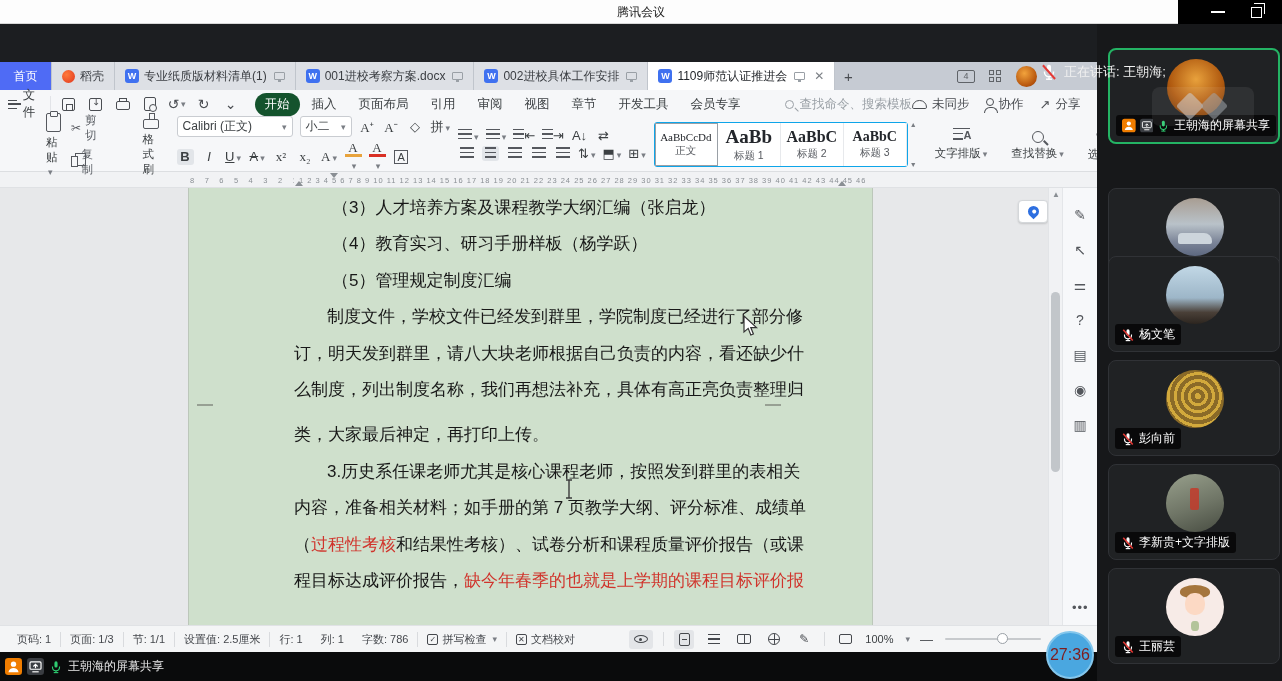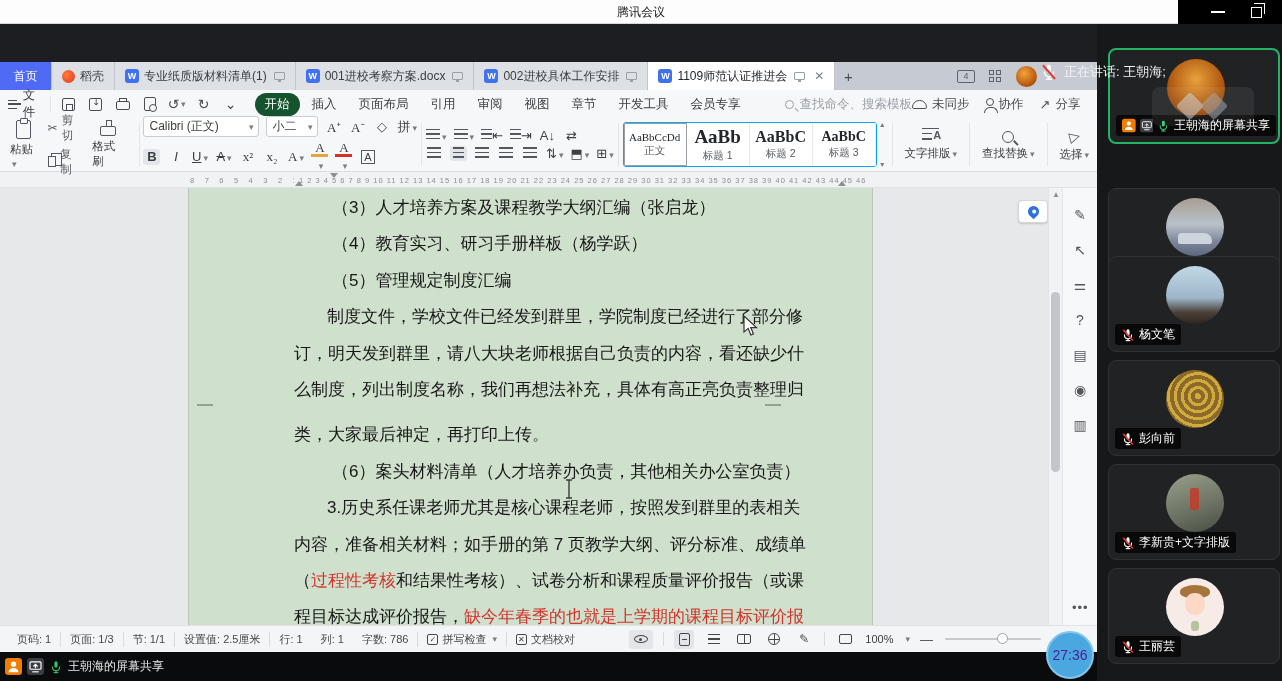--- a/index.html
+++ b/index.html
@@ -61,21 +61,21 @@
   .i-person{width:8px;height:8px;border:1.4px solid #4a4d52;border-radius:50%;position:relative;margin-top:-4px;}
   .i-person::after{content:"";position:absolute;left:-3px;top:8px;width:12px;height:5px;border:1.4px solid #4a4d52;border-bottom:none;border-radius:6px 6px 0 0;}
   .i-share{font-size:13px;}
   .mdots{font-size:14px;color:#4a4d52;letter-spacing:0;}
   .mcaret{font-size:11px;color:#4a4d52;}
 
   
   .ribbon{position:absolute;left:0;top:118px;width:1097px;height:54px;background:#f6f7f9;border-bottom:1px solid #dcdee1;display:flex;align-items:stretch;z-index:5;font-size:11.5px;color:#3c4043;}
   .rsep{width:1px;background:#e3e5e8;margin:5px 4px;}
   .rg{display:flex;align-items:center;gap:6px;padding:0 6px;}
-  .bigv{display:flex;flex-direction:column;align-items:center;justify-content:center;gap:3px;padding:2px 4px;}
+  .bigv{display:flex;flex-direction:column;align-items:center;justify-content:center;gap:3px;padding:2px 4px;margin-left:36px;}
   .vcol{display:flex;flex-direction:column;justify-content:center;gap:4px;}
   .smallbtn{display:flex;align-items:center;gap:4px;color:#5a5e64;}
   .i-clip{width:15px;height:19px;border:1.5px solid #55585e;border-radius:2px;position:relative;}
   .i-clip::before{content:"";position:absolute;left:3px;top:-3px;width:6px;height:4px;background:#f6f7f9;border:1.5px solid #55585e;border-radius:1px;}
   .gi{font-size:12px;color:#55585e;}
   .i-copy{width:9px;height:11px;border:1.3px solid #55585e;position:relative;background:#f6f7f9;}
   .i-copy::before{content:"";position:absolute;left:2.5px;top:-4px;width:9px;height:11px;border:1.3px solid #55585e;z-index:-1;}
   .i-brush{width:16px;height:10px;border:1.5px solid #55585e;border-radius:2px;position:relative;margin-top:6px;}
   .i-brush::before{content:"";position:absolute;left:5px;top:-7px;width:4px;height:5px;border:1.4px solid #55585e;}
   .fg-rows{display:flex;flex-direction:column;justify-content:center;gap:3px;}
@@ -170,21 +170,21 @@
   .minus{font-size:13px;color:#45484d;margin-right:2px;}
 
   
   .bottomstrip{position:absolute;left:0;top:652px;width:1097px;height:29px;background:#0a0b0c;z-index:7;display:flex;align-items:center;}
   .sharepill{display:flex;align-items:center;gap:5px;padding-left:5px;color:#e8e8e8;font-size:12px;white-space:nowrap;}
   .badge{width:17px;height:17px;display:inline-flex;}
   .badge svg{width:100%;height:100%;}
   .micsm{width:14px;height:14px;display:inline-flex;}
   .micsm svg{width:100%;height:100%;}
 
-  .timer{position:absolute;left:1046px;top:631px;width:48px;height:48px;border-radius:50%;background:#4aa7e0;border:2px solid #83c6ec;color:#4c1d95;font-size:14px;display:flex;align-items:center;justify-content:center;z-index:50;}
+  .timer{position:absolute;left:1046px;top:631px;width:48px;height:48px;border-radius:50%;background:#4aa7e0;border:2px solid #83c6ec;color:#7f1d1d;font-size:16px;display:flex;align-items:center;justify-content:center;z-index:50;}
 
   
   .sidebar{position:absolute;left:1097px;top:24px;width:185px;height:657px;background:#17181a;z-index:8;}
   .tile{position:absolute;left:11px;width:172px;height:96px;background:#202224;border:1px solid #303236;border-radius:8px;}
   .tile.speaking{border:2px solid #24b364;}
   .tavatar{position:absolute;left:57px;top:9px;width:58px;height:58px;border-radius:50%;overflow:hidden;}
   .tlabelbox{position:absolute;left:6px;bottom:6px;display:flex;align-items:center;gap:4px;background:rgba(0,0,0,.72);border-radius:3px;padding:2px 6px;color:#fff;font-size:12px;white-space:nowrap;max-width:160px;}
   .tlabelbox .badge{width:15px;height:15px;}
   .av-autumn-path{background:radial-gradient(circle at 50% 35%,#e8a13c,#b05a10 55%,#6b3305 95%);}
   .av-street-car{background:linear-gradient(180deg,#a89d92 0%,#b9c2c9 45%,#7d8699 75%,#5d6880 100%);position:relative;}
@@ -440,21 +440,20 @@
   <div class="docarea">
     <div class="page">
       <div class="dtext" id="doc-lines">
           <div class="dline ind-item"><span>（3）人才培养方案及课程教学大纲汇编（张启龙）</span></div>
           <div class="dline ind-item"><span>（4）教育实习、研习手册样板（杨学跃）</span></div>
           <div class="dline ind-item"><span>（5）管理规定制度汇编</span></div>
           <div class="dline ind-para"><span>制度文件，学校文件已经发到群里，学院制度已经进行了部分修</span></div>
           <div class="dline ind-none"><span>订，明天发到群里，请八大块老师根据自己负责的内容，看还缺少什</span></div>
           <div class="dline ind-none"><span>么制度，列出制度名称，我们再想法补充，具体有高正亮负责整理归</span></div>
           <div class="dline ind-none gap"><span>类，大家最后神定，再打印上传。</span></div>
-          <div class="dline ind-item"><span>（6）案头材料清单（人才培养办负责，其他相关办公室负责）</span></div>
           <div class="dline ind-para"><span>3.历史系任课老师尤其是核心课程老师，按照发到群里的表相关</span></div>
           <div class="dline ind-none"><span>内容，准备相关材料；如手册的第 7 页教学大纲、评分标准、成绩单</span></div>
           <div class="dline ind-none"><span>（</span><span class="red">过程性考核</span><span>和结果性考核）、试卷分析和课程质量评价报告（或课</span></div>
           <div class="dline ind-none"><span>程目标达成评价报告，</span><span class="red">缺今年春季的也就是上学期的课程目标评价报</span></div>
         </div>
       <div class="pgmark" style="left:8px;top:216px;"></div>
       <div class="pgmark" style="left:576px;top:216px;"></div>
     </div>
     <div class="pin-btn">
         <span class="i-pin"></span>

